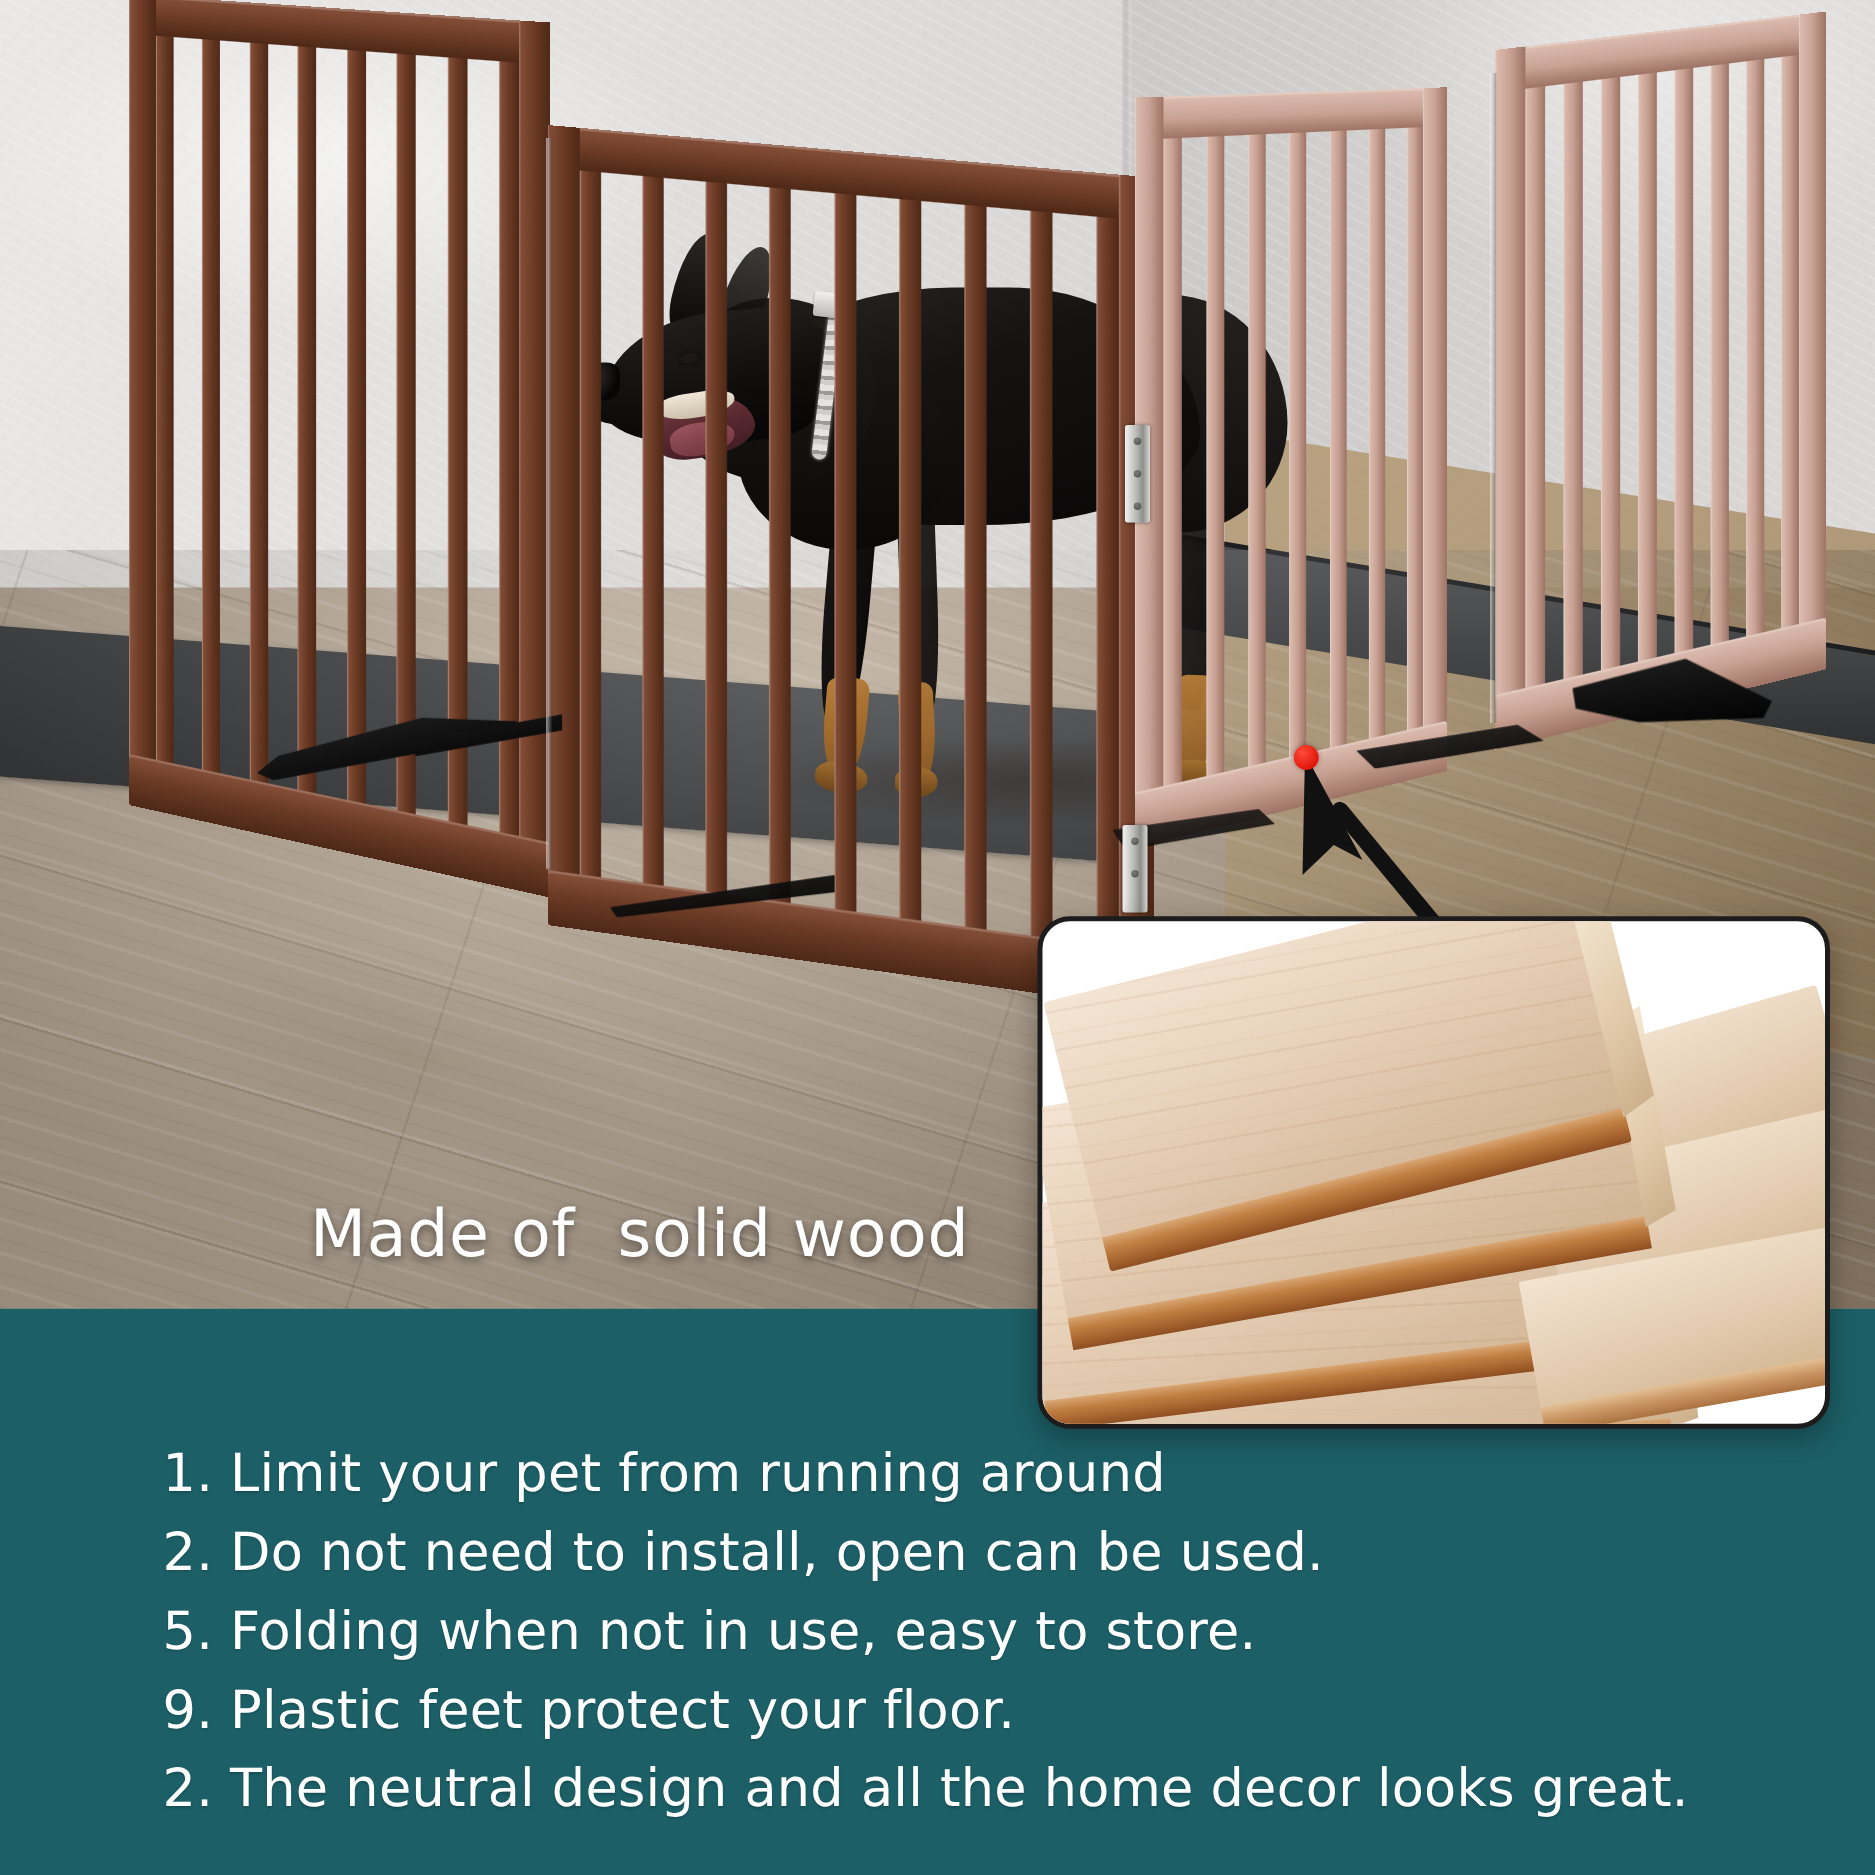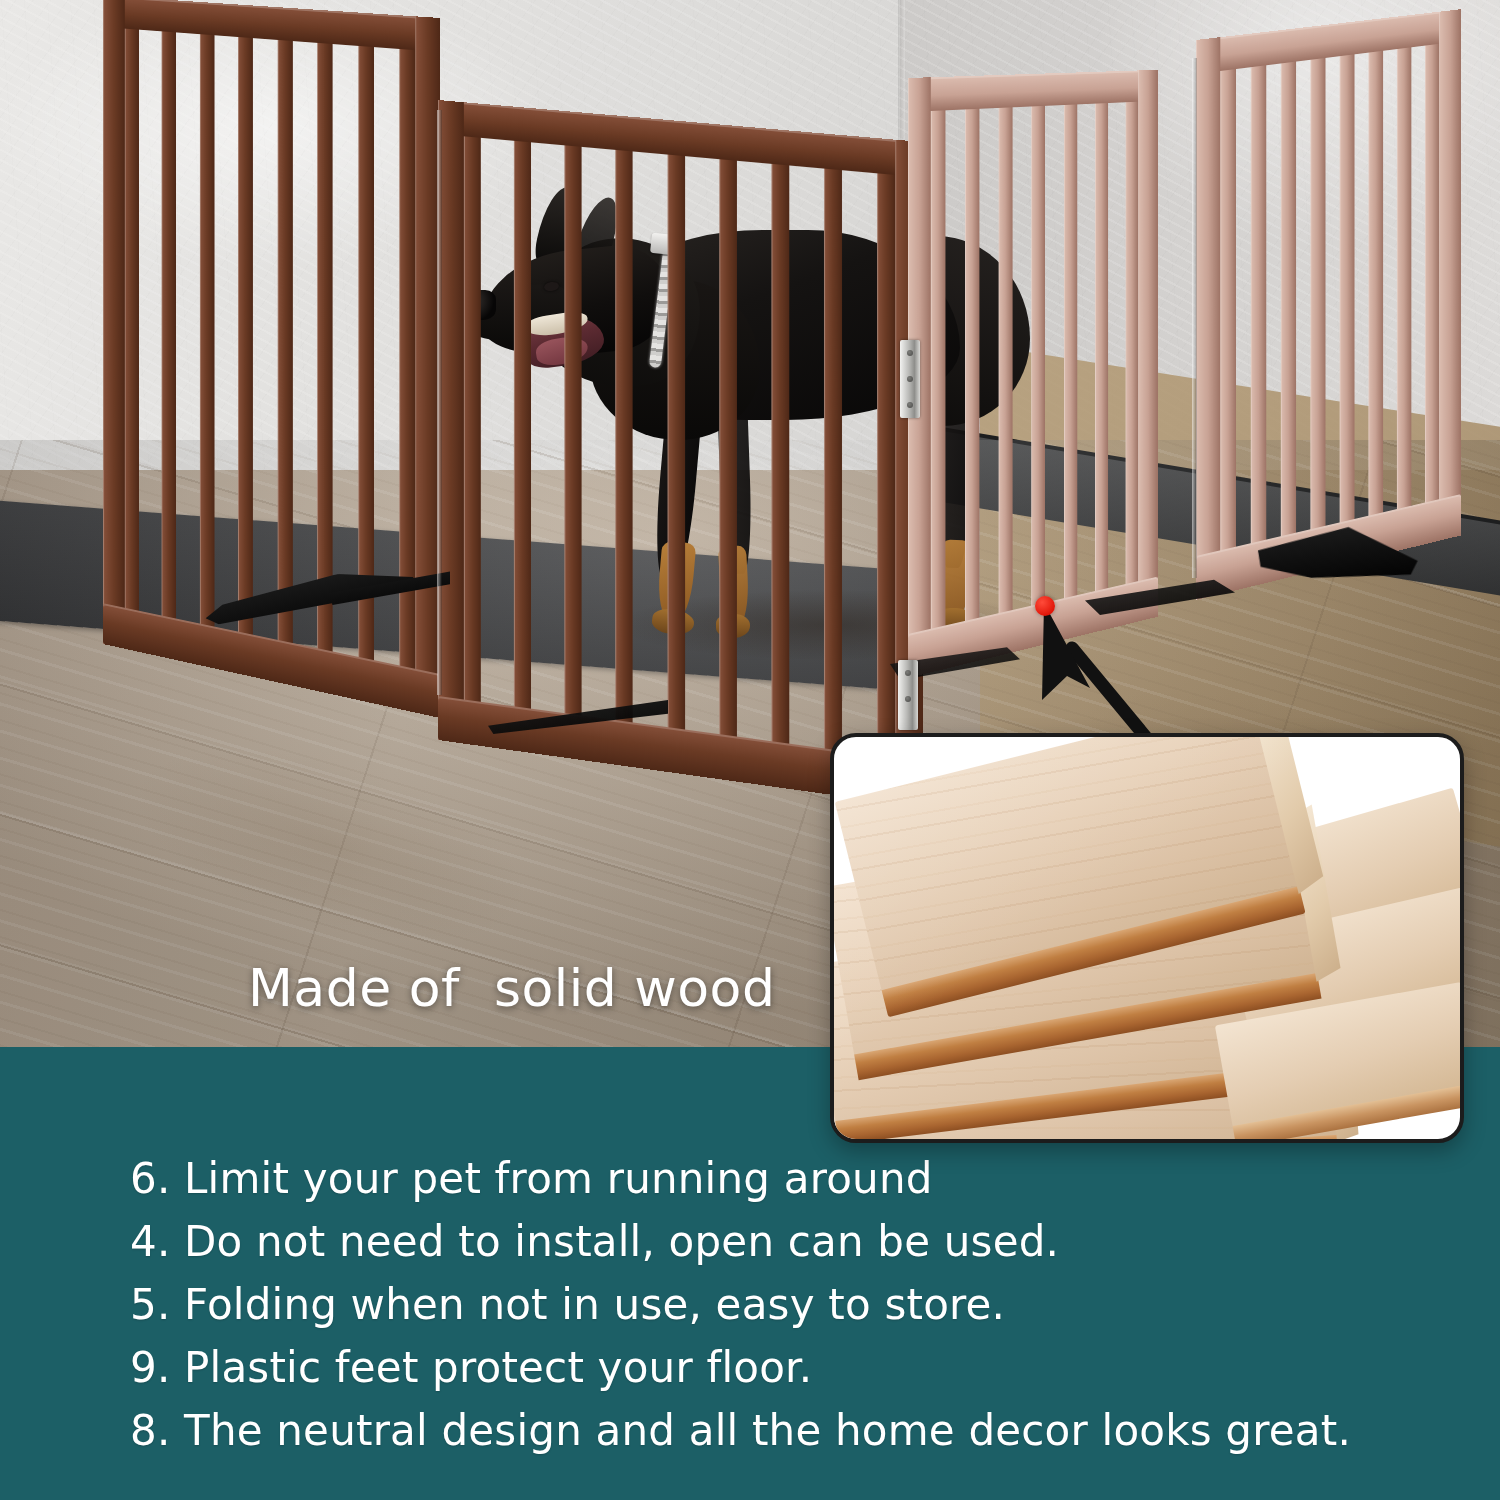--- a/index.html
+++ b/index.html
@@ -675,21 +675,21 @@
           <div class="grain-l"></div>
         <div class="edge"></div>
           <div class="endgrain"></div>
       </div>
     </div>
     <div class="inset-gloss"></div>
   </div>
 
   <div class="teal">
     <ul class="bullets">
-      <li>6. Limit your pet from running around</li>
-      <li>4. Do not need to install, open can be used.</li>
+      <li>1. Limit your pet from running around</li>
+      <li>2. Do not need to install, open can be used.</li>
       <li>5. Folding when not in use, easy to store.</li>
       <li>9. Plastic feet protect your floor.</li>
-      <li>8. The neutral design and all the home decor looks great.</li>
+      <li>2. The neutral design and all the home decor looks great.</li>
     </ul>
   </div>
 
 </div>
 
 </body></html>

